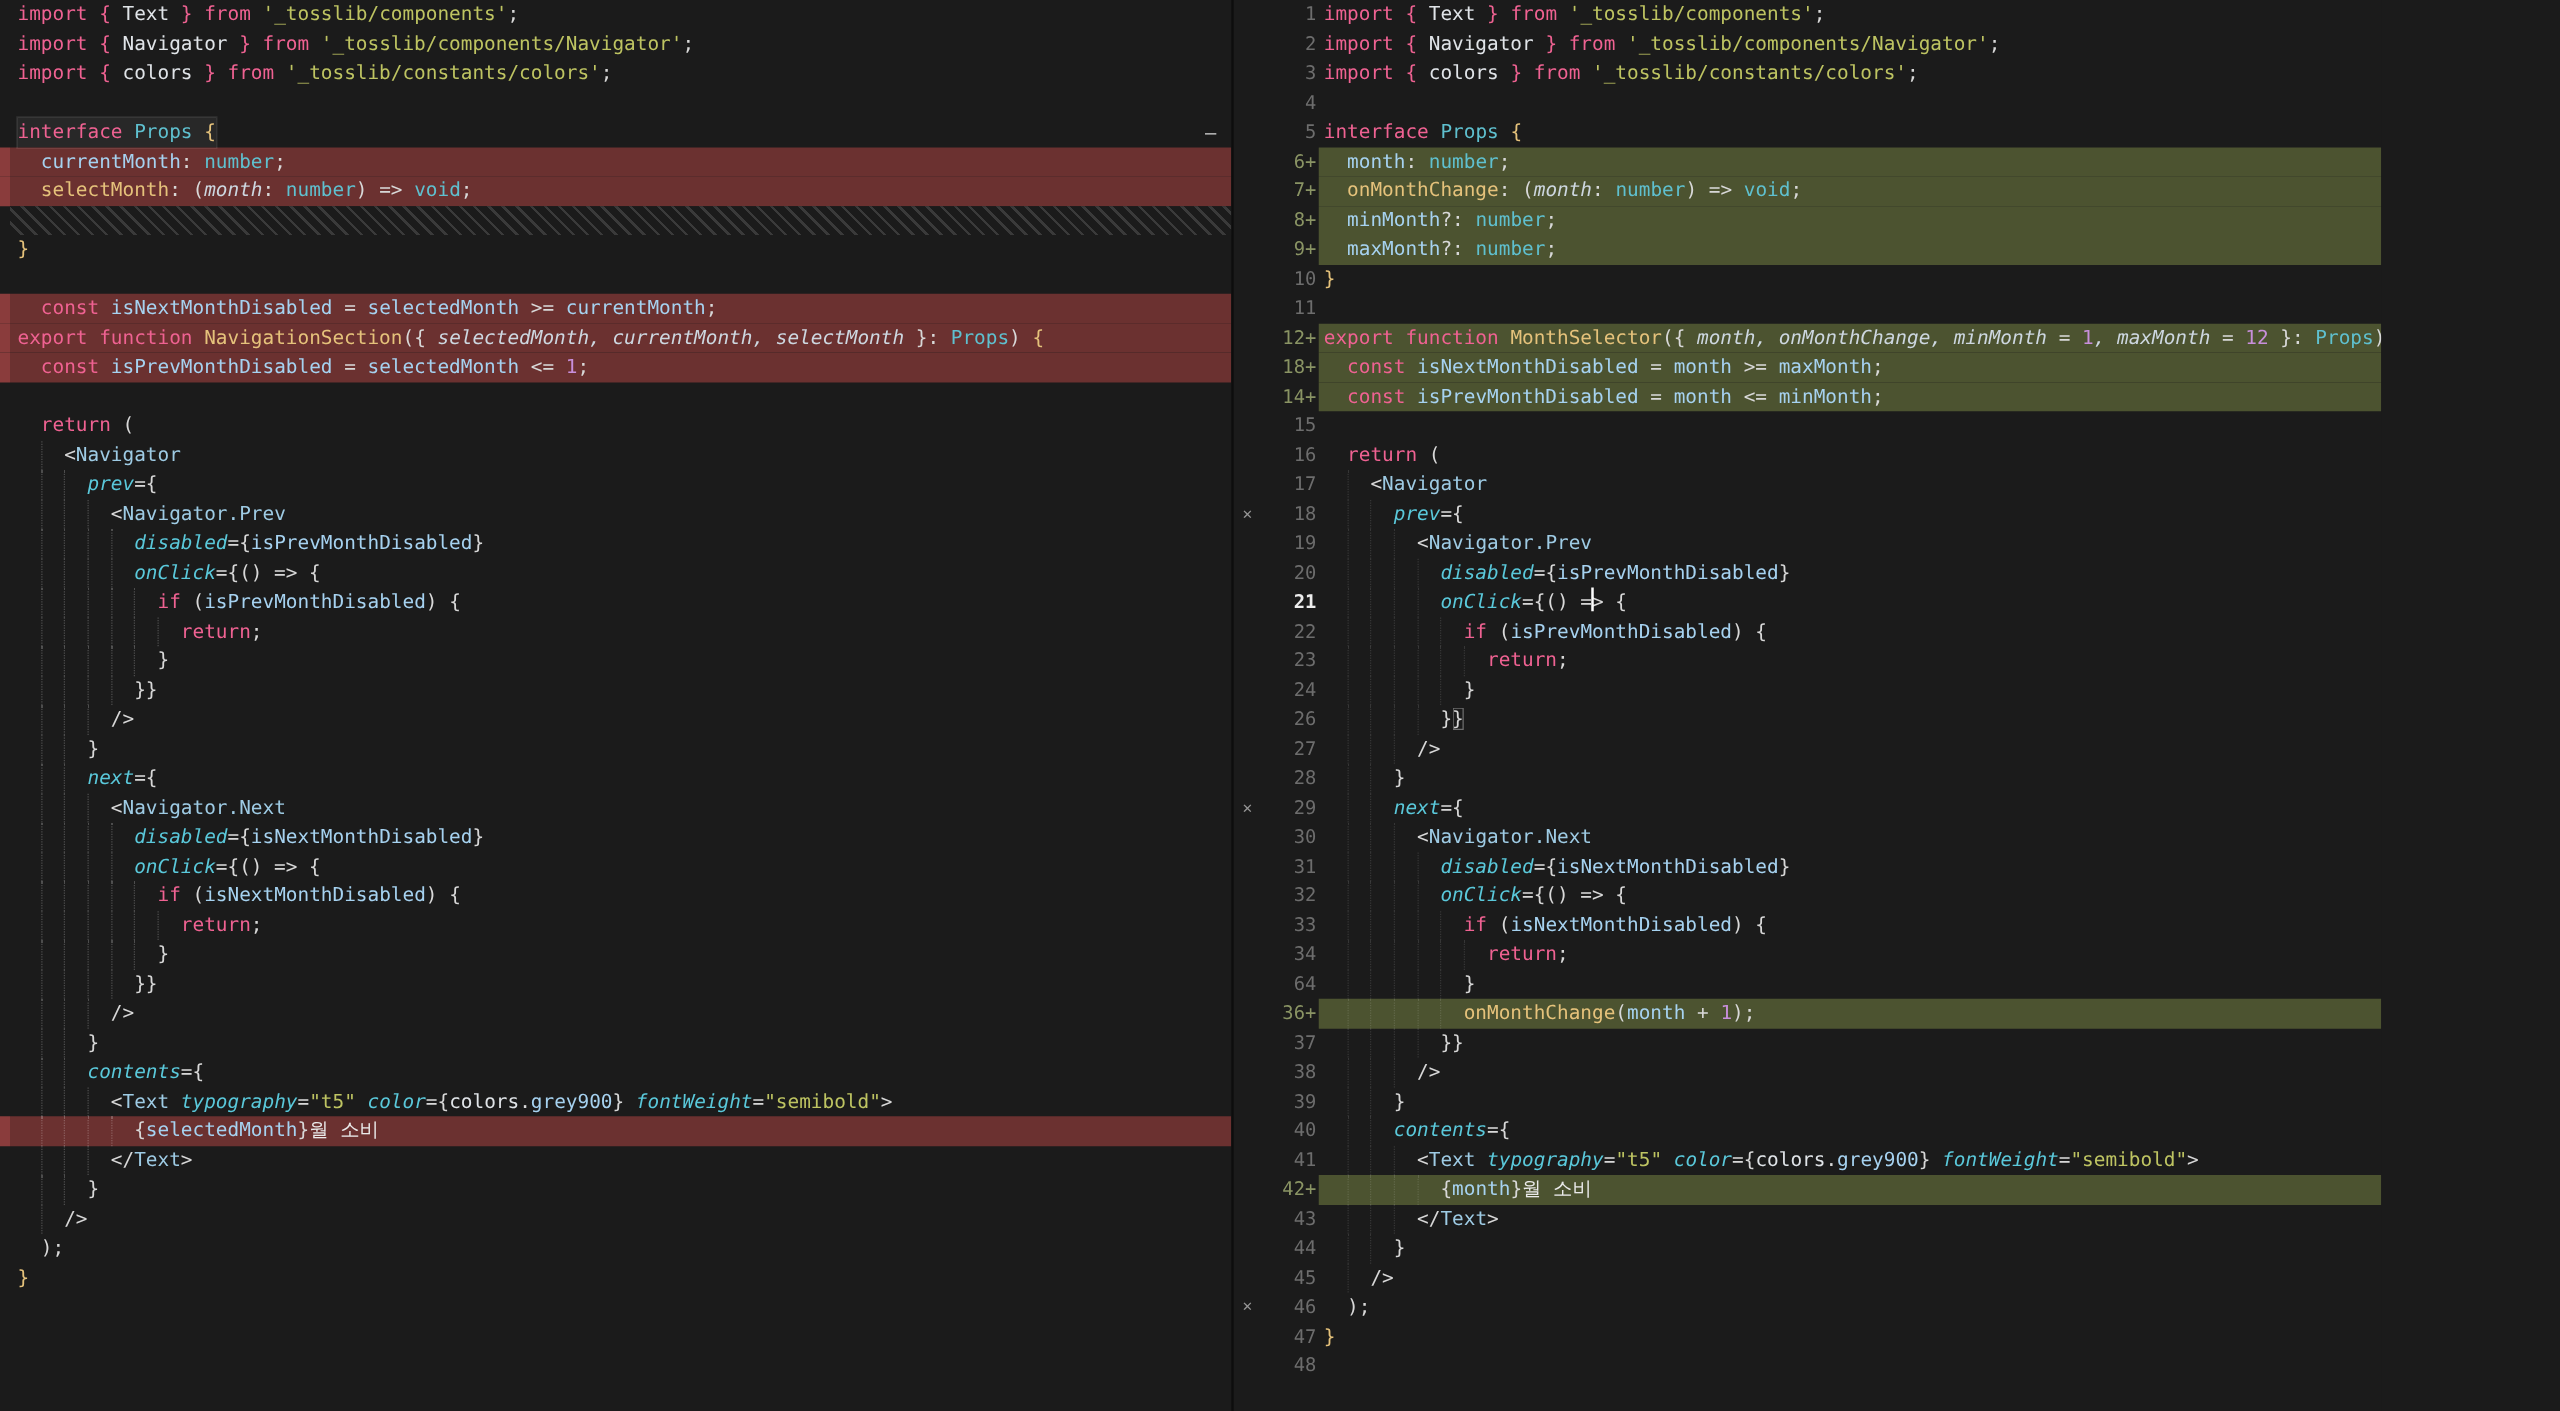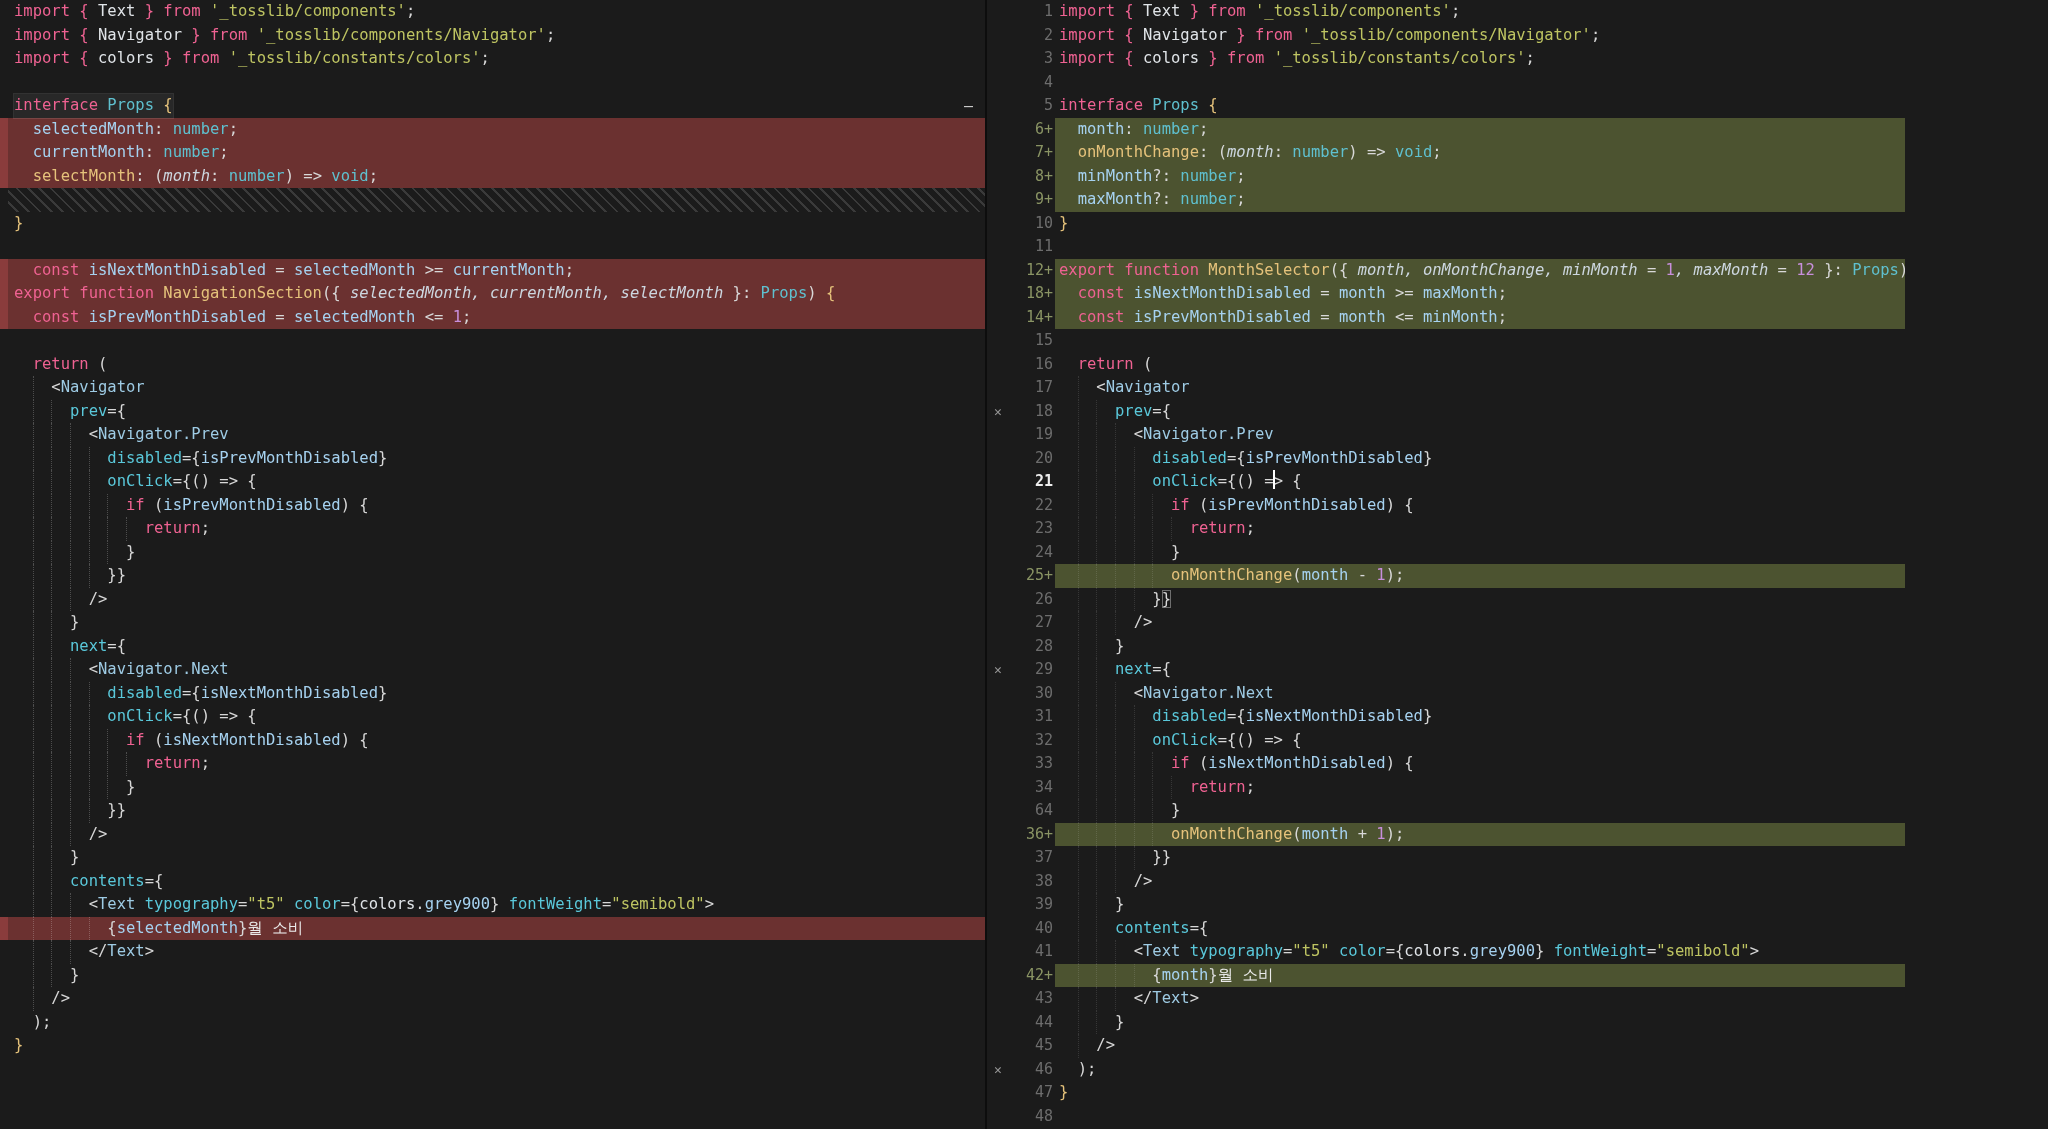--- a/index.html
+++ b/index.html
@@ -25,21 +25,21 @@
   .guide{position:absolute;top:0;bottom:0;width:0;border-left:1px dotted rgba(255,255,255,.22);z-index:1}
   .pane-right .guide{border-left-color:rgba(255,255,255,.12)}
   .dash{position:absolute;right:12px;top:50%;transform:translateY(-50%);color:#cfcfcf;font-size:15px;cursor:pointer;z-index:3}
   .line.hl .code{background:rgba(255,255,255,.06);box-shadow:0 0 0 1px rgba(255,255,255,.10)}
   .tok-kw{color:#ef6292}
   .tok-pun{color:#d8d8d8}
   .tok-id{color:#e0e4e8}
   .tok-typ{color:#5fc0cf}
   .tok-str{color:#bec462}
   .tok-fn{color:#e5c27b}
-  .tok-attr{color:#5ac8da;}
+  .tok-attr{color:#5ac8da;font-style:italic}
   .tok-par{color:#cdd7e0;font-style:italic}
   .tok-var{color:#a6d2f0}
   .tok-num{color:#c88fdb}
   .tok-txt{color:#eaeaea}
   .tok-cur{display:inline-block;width:2px;height:19px;background:#ffffff;vertical-align:middle;margin:0 -1px;position:relative;top:-2px}
   .tok-bm{box-shadow:inset 0 0 0 1px #6e6e6e}
 </style>
 <style>.tok-comp{color:#9ecbe4}</style></head>
 <body>
 
@@ -72,26 +72,20 @@
       <div class="line hl">
         <span class="marker"></span>
         <div class="codewrap">
           <span class="code"><span class="tok-kw">interface</span><span class="tok-typ"> Props</span><span class="tok-fn"> {</span></span>
           <span class="dash">—</span>
         </div>
       </div>
       <div class="line del">
         <span class="marker"></span>
         <div class="codewrap">
-          <span class="code"><span class="tok-var">  selectedMonth</span><span class="tok-pun">:</span><span class="tok-typ"> number</span><span class="tok-pun">;</span></span>
-        </div>
-      </div>
-      <div class="line del">
-        <span class="marker"></span>
-        <div class="codewrap">
           <span class="code"><span class="tok-var">  currentMonth</span><span class="tok-pun">:</span><span class="tok-typ"> number</span><span class="tok-pun">;</span></span>
         </div>
       </div>
       <div class="line del">
         <span class="marker"></span>
         <div class="codewrap">
           <span class="code"><span class="tok-fn">  selectMonth</span><span class="tok-pun">: (</span><span class="tok-par">month</span><span class="tok-pun">:</span><span class="tok-typ"> number</span><span class="tok-pun">) =&gt;</span><span class="tok-typ"> void</span><span class="tok-pun">;</span></span>
         </div>
       </div>
       <div class="line filler">
@@ -610,32 +604,20 @@
         <span class="num">24</span>
         <div class="codewrap">
           <span class="guide" style="left: calc(var(--pad) + 2ch);"></span>
           <span class="guide" style="left: calc(var(--pad) + 4ch);"></span>
           <span class="guide" style="left: calc(var(--pad) + 6ch);"></span>
           <span class="guide" style="left: calc(var(--pad) + 8ch);"></span>
           <span class="guide" style="left: calc(var(--pad) + 10ch);"></span>
           <span class="code"><span class="tok-pun">            }</span></span>
         </div>
       </div>
-      <div class="line add">
-        <span class="actions"></span>
-        <span class="num">25+</span>
-        <div class="codewrap">
-          <span class="guide" style="left: calc(var(--pad) + 2ch);"></span>
-          <span class="guide" style="left: calc(var(--pad) + 4ch);"></span>
-          <span class="guide" style="left: calc(var(--pad) + 6ch);"></span>
-          <span class="guide" style="left: calc(var(--pad) + 8ch);"></span>
-          <span class="guide" style="left: calc(var(--pad) + 10ch);"></span>
-          <span class="code"><span class="tok-fn">            onMonthChange</span><span class="tok-pun">(</span><span class="tok-var">month</span><span class="tok-pun"> -</span><span class="tok-num"> 1</span><span class="tok-pun">);</span></span>
-        </div>
-      </div>
       <div class="line">
         <span class="actions"></span>
         <span class="num">26</span>
         <div class="codewrap">
           <span class="guide" style="left: calc(var(--pad) + 2ch);"></span>
           <span class="guide" style="left: calc(var(--pad) + 4ch);"></span>
           <span class="guide" style="left: calc(var(--pad) + 6ch);"></span>
           <span class="guide" style="left: calc(var(--pad) + 8ch);"></span>
           <span class="code"><span class="tok-pun">          }</span><span class="tok-bm">}</span></span>
         </div>

